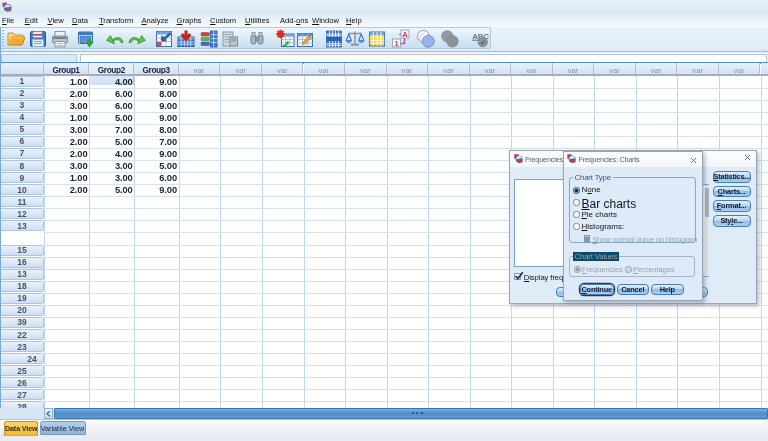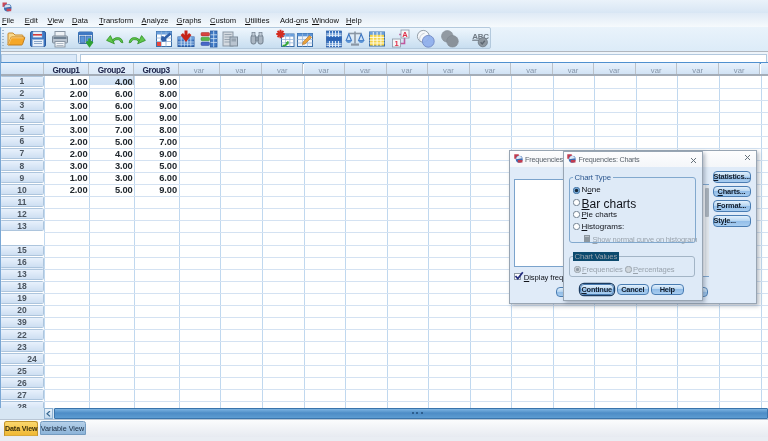--- a/index.html
+++ b/index.html
@@ -322,21 +322,21 @@
 <svg class="abs" style="left:743.5px;top:153.5px" width="7" height="7">
       <path d="M1 1 L6 6 M6 1 L1 6" stroke="#5f6a74" stroke-width="0.95"></path>
     </svg>
 <div class="abs" style="left:514px;top:179px;width:52px;height:88px;background:#fff;border:1px solid #7ba3cc;box-sizing:border-box;"></div>
 <div class="abs" style="left:652px;top:184px;width:57px;height:93px;background:#fff;border:1px solid #7ba3cc;box-sizing:border-box;"></div>
 <div class="abs" style="left:704.5px;top:185px;width:4px;height:91px;background:#e3e7eb;"></div>
 <div class="abs" style="left:704.5px;top:188px;width:4px;height:29px;background:#a8b0b9;border-radius:1px;"></div>
 <div class="abs" style="left:712.5px;top:171.3px;width:38px;height:11.3px;background:linear-gradient(#e2f0fc,#b9d7f2 45%,#92bde8 50%,#a8cdf0);border:1px solid #4a7db3;border-radius:4px;box-sizing:border-box;text-align:center;font-size:7.4px;font-weight:bold;letter-spacing:-0.2px;color:#101c2c;line-height:9.8px;white-space:nowrap;"><u>S</u>tatistics...</div>
 <div class="abs" style="left:712.5px;top:185.7px;width:38px;height:11.3px;background:linear-gradient(#e2f0fc,#b9d7f2 45%,#92bde8 50%,#a8cdf0);border:1px solid #4a7db3;border-radius:4px;box-sizing:border-box;text-align:center;font-size:7.4px;font-weight:bold;letter-spacing:-0.2px;color:#101c2c;line-height:9.8px;white-space:nowrap;"><u>C</u>harts...</div>
 <div class="abs" style="left:712.5px;top:200.3px;width:38px;height:11.3px;background:linear-gradient(#e2f0fc,#b9d7f2 45%,#92bde8 50%,#a8cdf0);border:1px solid #4a7db3;border-radius:4px;box-sizing:border-box;text-align:center;font-size:7.4px;font-weight:bold;letter-spacing:-0.2px;color:#101c2c;line-height:9.8px;white-space:nowrap;"><u>F</u>ormat...</div>
-<div class="abs" style="left:712.5px;top:215.3px;width:38px;height:11.3px;background:linear-gradient(#e2f0fc,#b9d7f2 45%,#92bde8 50%,#a8cdf0);border:1px solid #4a7db3;border-radius:4px;box-sizing:border-box;text-align:left;font-size:7.4px;font-weight:bold;letter-spacing:-0.2px;color:#101c2c;line-height:9.8px;white-space:nowrap;">Sty<u>l</u>e...</div>
+<div class="abs" style="left:712.5px;top:215.3px;width:38px;height:11.3px;background:linear-gradient(#e2f0fc,#b9d7f2 45%,#92bde8 50%,#a8cdf0);border:1px solid #4a7db3;border-radius:4px;box-sizing:border-box;text-align:center;font-size:7.4px;font-weight:bold;letter-spacing:-0.2px;color:#101c2c;line-height:9.8px;white-space:nowrap;">Sty<u>l</u>e...</div>
 
 <div class="abs" style="left:514.4px;top:273.4px;width:6.8px;height:6.8px;background:#fdfdfd;border:1px solid #8b97a3;box-sizing:border-box;"></div>
 <svg class="abs" style="left:514.4px;top:271.4px" width="10" height="10">
       <path d="M1.5 5 l2.3 2.6 L8.8 1.2" stroke="#232c7e" stroke-width="1.7" fill="none"></path>
     </svg>
 <div class="abs" style="left:523.8px;top:273.3px;font-size:7.7px;letter-spacing:-0.1px;color:#10131a;white-space:nowrap;"><u>D</u>isplay frequency tables</div>
 <div class="abs" style="left:556px;top:287px;width:50px;height:9.5px;background:linear-gradient(#e2f0fc,#b9d7f2 45%,#92bde8 50%,#a8cdf0);border:1px solid #4a7db3;border-radius:4px;box-sizing:border-box;text-align:center;font-size:7.4px;font-weight:bold;letter-spacing:-0.2px;color:#101c2c;line-height:8px;white-space:nowrap;"></div>
 <div class="abs" style="left:660px;top:287px;width:47.5px;height:9.5px;background:linear-gradient(#e2f0fc,#b9d7f2 45%,#92bde8 50%,#a8cdf0);border:1px solid #4a7db3;border-radius:4px;box-sizing:border-box;text-align:center;font-size:7.4px;font-weight:bold;letter-spacing:-0.2px;color:#101c2c;line-height:8px;white-space:nowrap;"></div>
 
 <div class="abs" style="left:563px;top:151px;width:140px;height:150px;background:#deeaf7;border:1px solid #98a5b3;box-sizing:border-box;box-shadow:2px 2px 4px rgba(90,105,125,0.45);"></div>

